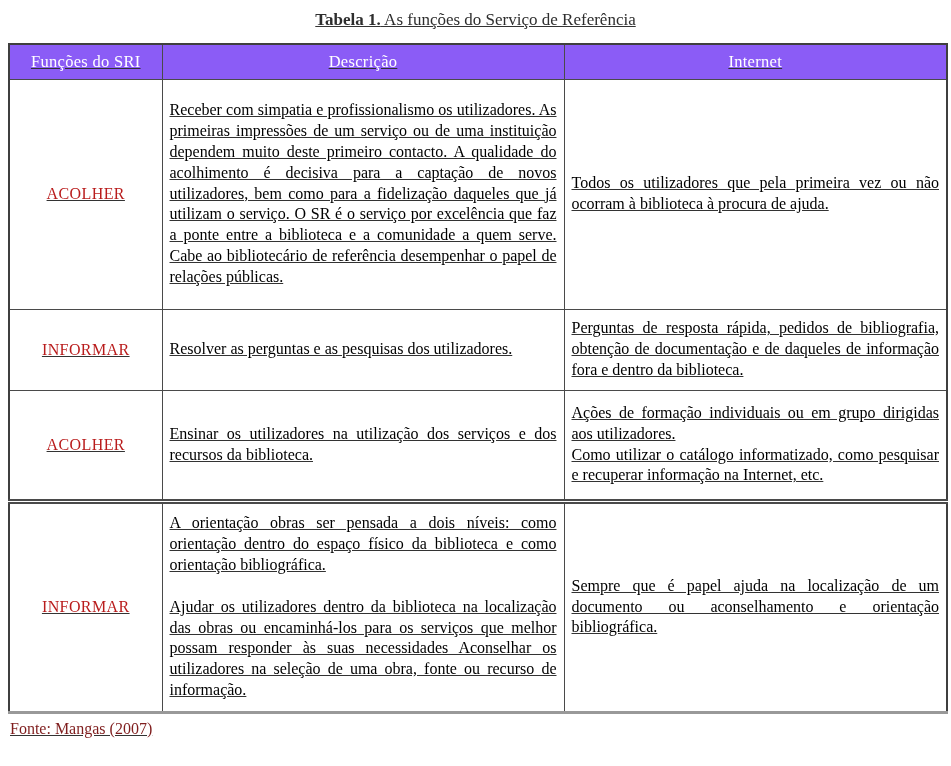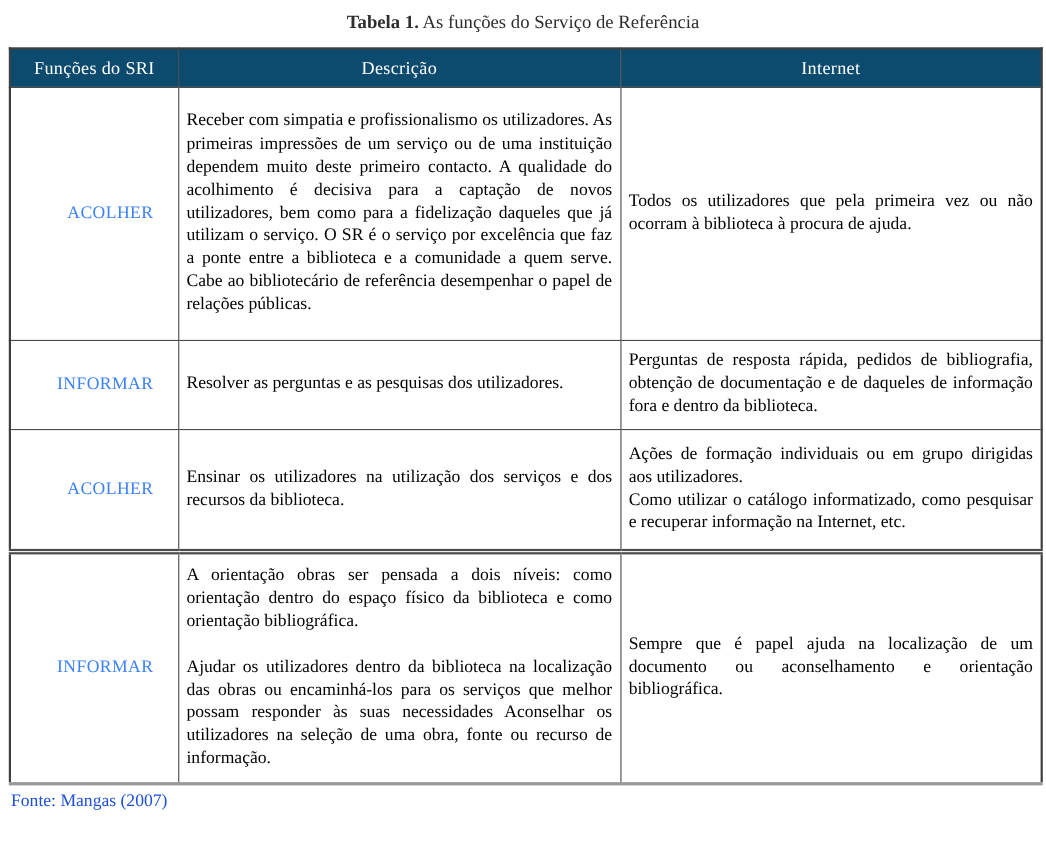--- a/index.html
+++ b/index.html
@@ -10,20 +10,21 @@
     height: 766px;
     overflow: hidden;
     font-family: "Liberation Serif", "DejaVu Serif", serif;
     color: #333333;
   }
   .page {
     position: relative;
     width: 951px;
     height: 720px;
     background: #ffffff;
+    text-decoration: underline;
   }
   .table-title {
     text-align: center;
     font-size: 17px;
     padding-top: 10px;
     margin: 0 0 13px 0;
     color: #2e2e2e;
   }
   .table-title .bold { font-weight: bold; }
 
@@ -40,54 +41,54 @@
   col.c1 { width: 153px; }
   col.c2 { width: 402px; }
   col.c3 { width: 383px; }
 
   th, td {
     border: 1px solid #4a4a4a;
     vertical-align: middle;
     box-sizing: border-box;
   }
   th {
-    background: #0c4a6e;
+    background: #8b5cf6;
     color: #ffffff;
     font-weight: normal;
     font-size: 16.5px;
     height: 35px;
     text-align: center;
     letter-spacing: 0.3px;
   }
   td.funcao {
     font-size: 16px;
     letter-spacing: 0.4px;
-    padding: 4px 22px;
-    text-align: right;
-    color: #3b82f6;
+    padding: 4px 8px;
+    text-align: center;
+    color: #b91c1c;
   }
   td.texto {
     font-size: 16px;
     line-height: 1.3;
     text-align: justify;
     padding: 4px 7px;
     color: #000000;
   }
   td.texto p { margin: 0; }
   td.texto.para-gap p + p { margin-top: 21px; }
 
   tr.r-acolher  td { height: 230px; }
   tr.r-informar td { height: 81px; }
   tr.r-formar   td { height: 111px; }
   tr.r-orientar td { height: 211px; border-top: 5px double #4a4a4a; }
 
   .source-note {
     margin: 6px 0 0 10px;
     font-size: 16px;
-    color: #1d4ed8;
+    color: #7f1d1d;
   }
 </style>
 </head>
 <body>
 
 <div class="page">
 
   <p class="table-title">
     <span class="bold">Tabela 1.</span><span> As funções do Serviço de Referência</span>
   </p>

